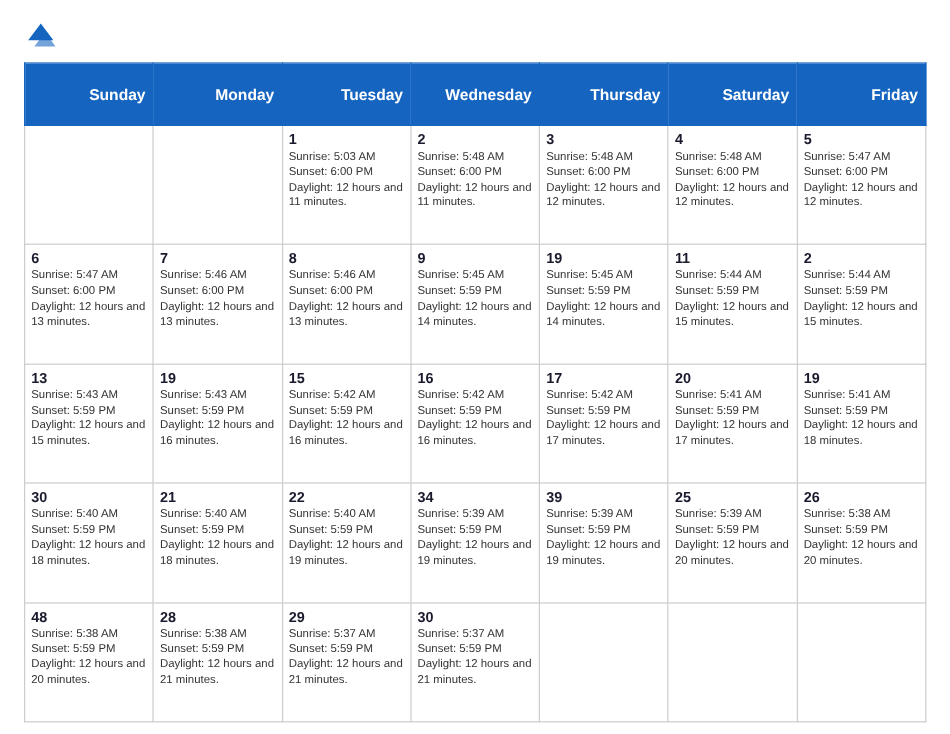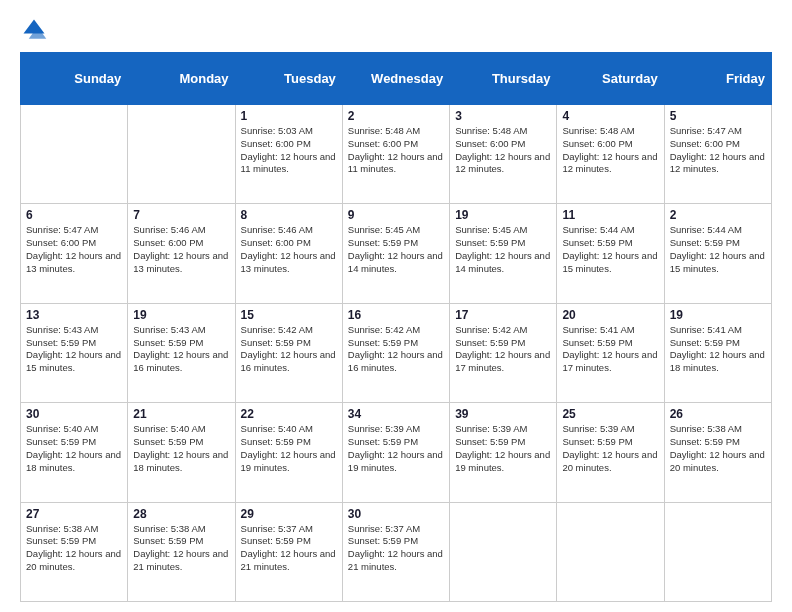--- a/index.html
+++ b/index.html
@@ -296,21 +296,21 @@
           </td>
           <td>
             <span class="day-number">26</span>
             <div class="day-info" style="white-space: pre-line;">Sunrise: 5:38 AM
 Sunset: 5:59 PM
 Daylight: 12 hours and 20 minutes.</div>
           </td>
         </tr>
         <tr>
           <td>
-            <span class="day-number">27</span>
+            <span class="day-number">48</span>
             <div class="day-info" style="white-space: pre-line;">Sunrise: 5:38 AM
 Sunset: 5:59 PM
 Daylight: 12 hours and 20 minutes.</div>
           </td>
           <td>
             <span class="day-number">28</span>
             <div class="day-info" style="white-space: pre-line;">Sunrise: 5:38 AM
 Sunset: 5:59 PM
 Daylight: 12 hours and 21 minutes.</div>
           </td>

